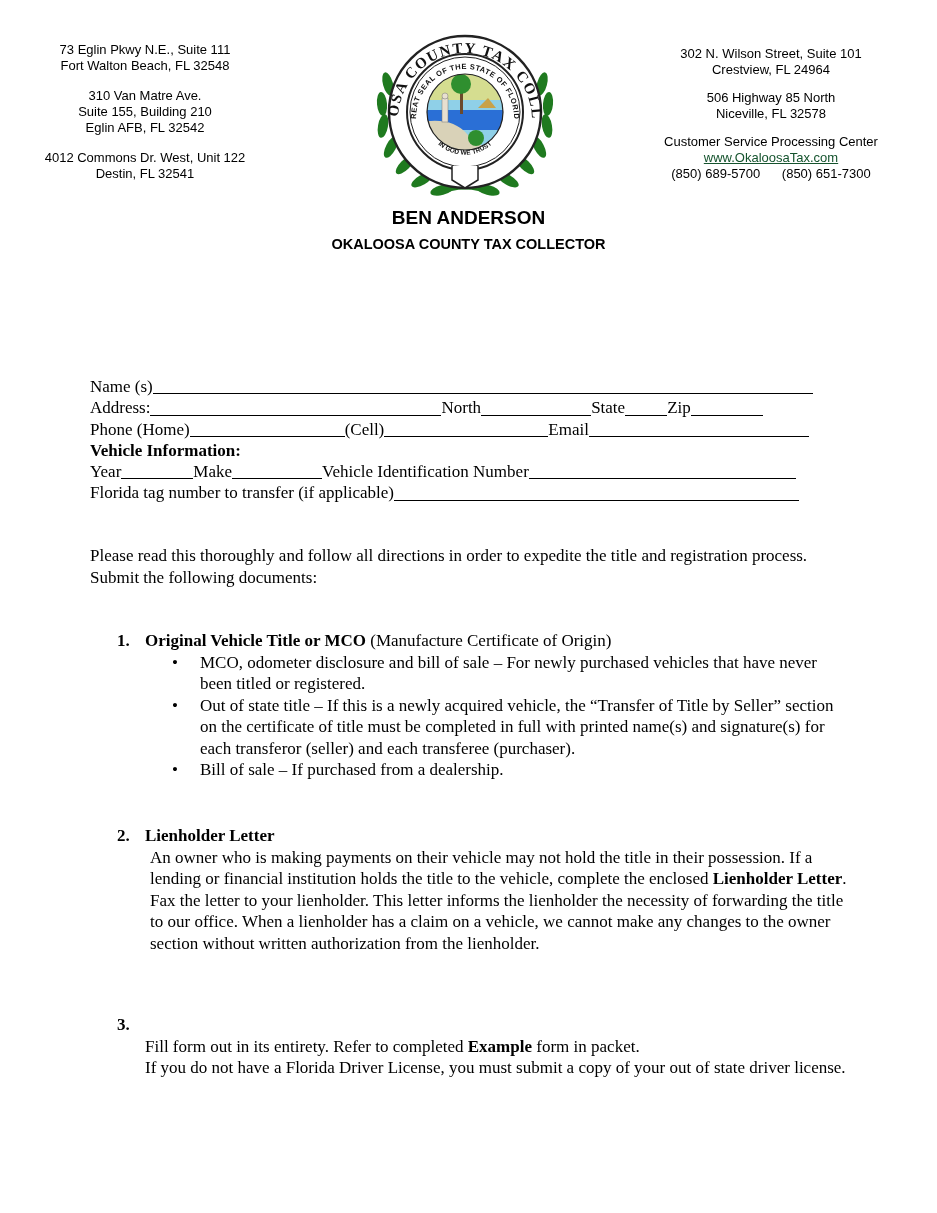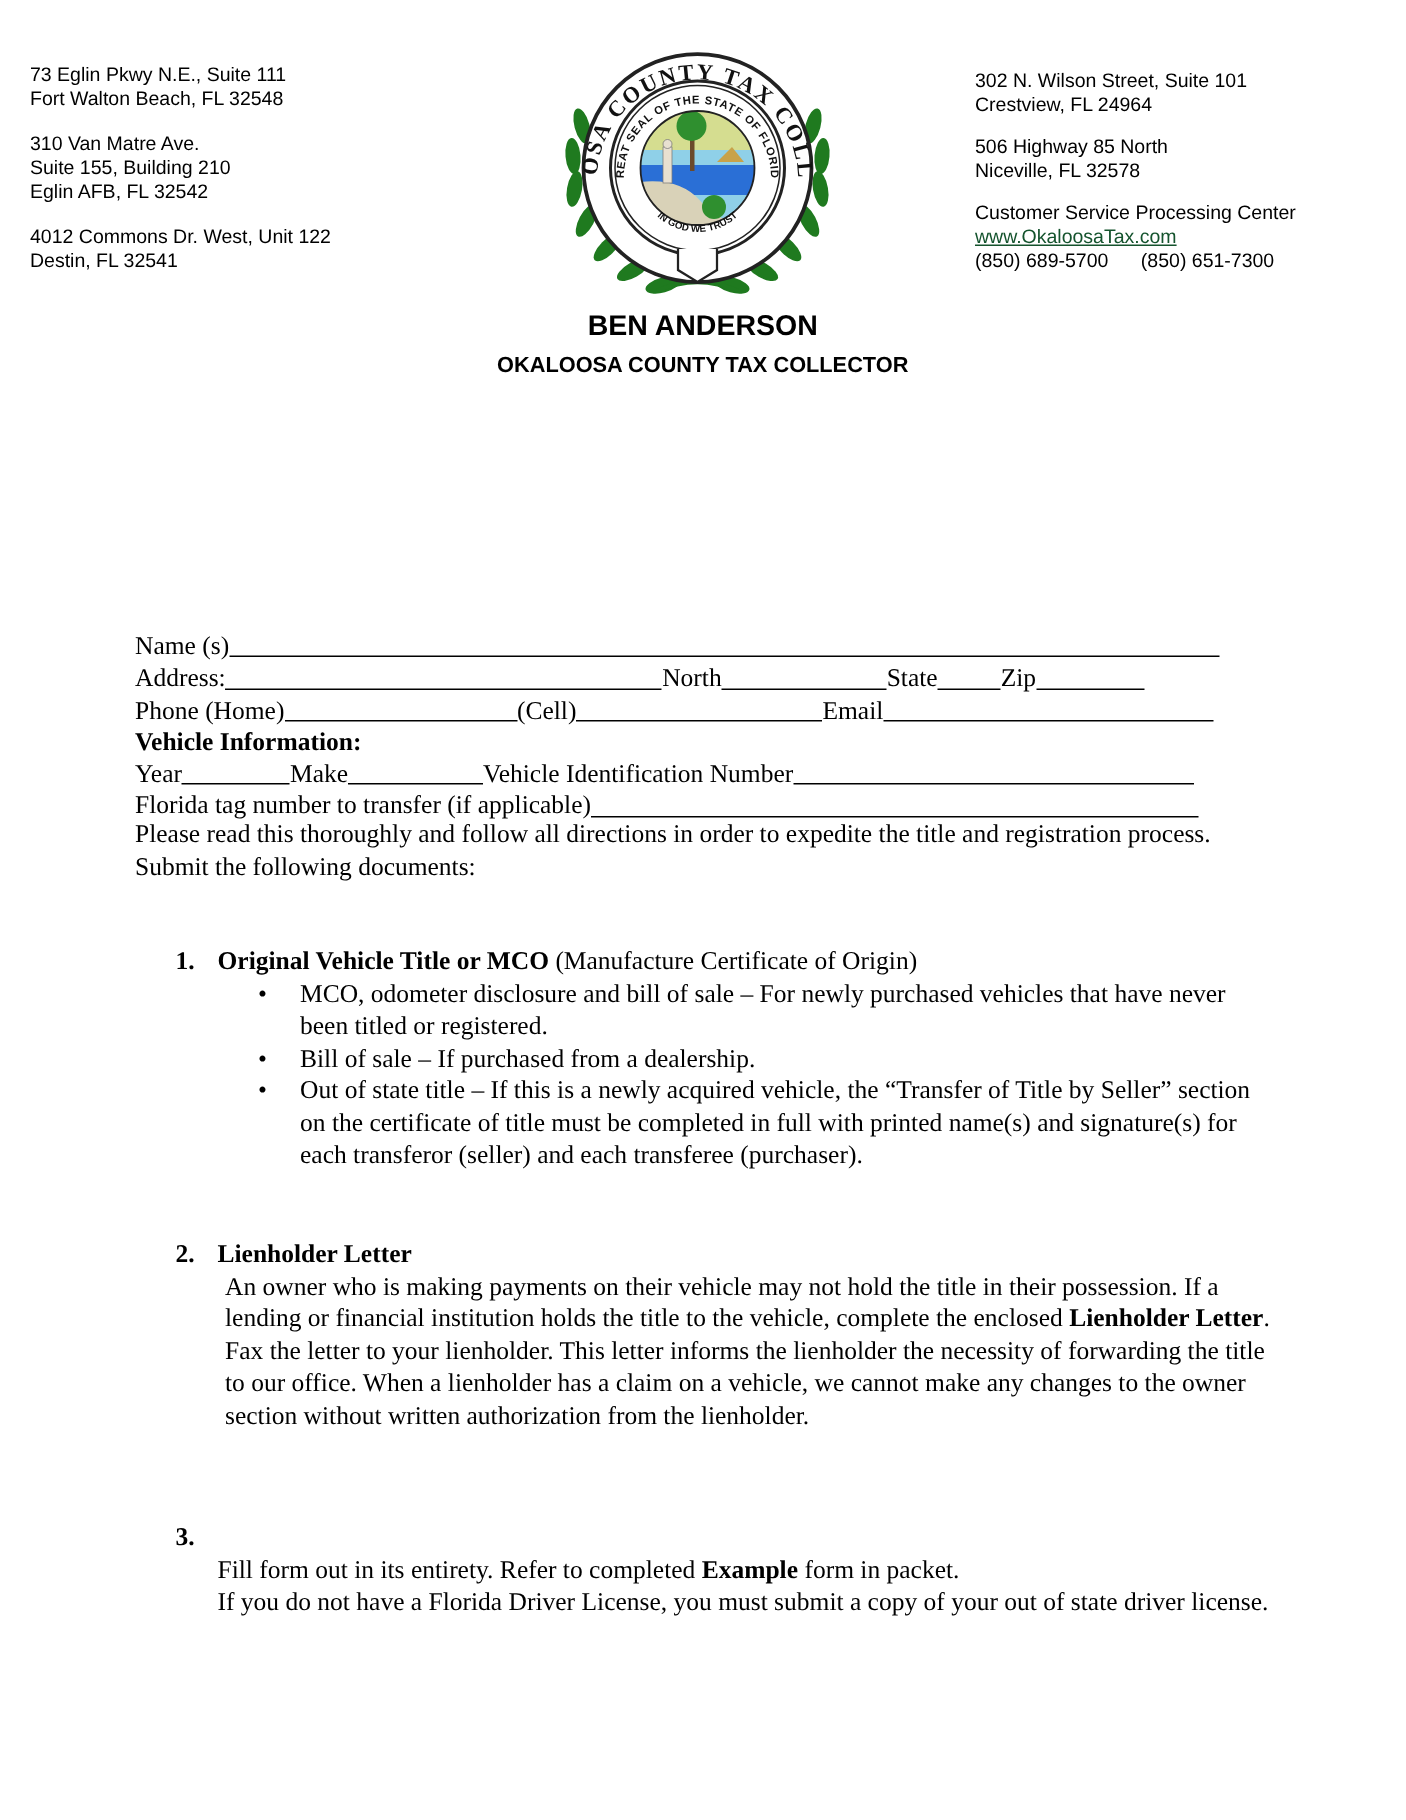--- a/index.html
+++ b/index.html
@@ -1,31 +1,31 @@
 <!DOCTYPE html>
 <html><head>
 <meta charset="utf-8">
 <style>
   html, body { margin: 0; padding: 0; background: #ffffff; }
   body { width: 937px; height: 1213px; position: relative; overflow: hidden; color: #000; }
 
-  .addr-col { position: absolute; font-family: "Liberation Sans", sans-serif; font-size: 13px; line-height: 16px; text-align: left; }
+  .addr-col { position: absolute; font-family: "Liberation Sans", sans-serif; font-size: 13px; line-height: 16px; text-align: center; }
   .addr-col .block { margin-bottom: 14px; }
   .addr-col .line { display: block; white-space: nowrap; }
   #addr-left { left: 20px; width: 250px; top: 42px; }
   #addr-right { left: 650px; width: 242px; top: 46px; }
   #addr-right .block { margin-bottom: 12px; }
   .link { color: #14532d; text-decoration: underline; }
 
   #seal { position: absolute; left: 372px; top: 22px; width: 186px; height: 188px; }
 
   #header-name { position: absolute; left: 0; width: 937px; top: 207px; text-align: center; font-family: "Liberation Sans", sans-serif; font-weight: bold; font-size: 19px; }
   #header-title { position: absolute; left: 0; width: 937px; top: 236px; text-align: center; font-family: "Liberation Sans", sans-serif; font-weight: bold; font-size: 14.5px; }
 
-  .form { position: absolute; left: 90px; top: 376px; width: 740px; font-family: "Liberation Serif", serif; font-size: 17px; line-height: 21.3px; margin-top: 44px; }
+  .form { position: absolute; left: 90px; top: 376px; width: 740px; font-family: "Liberation Serif", serif; font-size: 17px; line-height: 21.3px; }
   .frow { display: flex; align-items: flex-end; white-space: nowrap; height: 21.3px; }
   .blank { display: inline-block; border-bottom: 1.2px solid #000; height: 16px; margin-bottom: 3px; }
   .bold { font-weight: bold; }
 
   .intro { position: absolute; left: 90px; top: 545px; width: 730px; font-family: "Liberation Serif", serif; font-size: 17px; line-height: 21.5px; }
 
   .section { position: absolute; left: 117px; width: 730px; font-family: "Liberation Serif", serif; font-size: 17px; line-height: 21.5px; }
   .sec-head { display: flex; }
   .sec-num { width: 28px; font-weight: bold; }
   .sec-body { padding-left: 28px; }
@@ -195,22 +195,22 @@
 
 <div id="sec1" class="section">
   <div class="sec-head">
     <span class="sec-num">1.</span>
     <span>
       <b>Original Vehicle Title or MCO</b><span> (Manufacture Certificate of Origin)</span>
     </span>
   </div>
   <ul class="bullets">
     <li>MCO, odometer disclosure and bill of sale – For newly purchased vehicles that have never been titled or registered.</li>
+    <li>Out of state title – If this is a newly acquired vehicle, the “Transfer of Title by Seller” section on the certificate of title must be completed in full with printed name(s) and signature(s) for each transferor (seller) and each transferee (purchaser).</li>
     <li>Bill of sale – If purchased from a dealership.</li>
-    <li>Out of state title – If this is a newly acquired vehicle, the “Transfer of Title by Seller” section on the certificate of title must be completed in full with printed name(s) and signature(s) for each transferor (seller) and each transferee (purchaser).</li>
   </ul>
 </div>
 
 <div id="sec2" class="section">
   <div class="sec-head">
     <span class="sec-num">2.</span>
     <b>Lienholder Letter</b>
   </div>
   <div class="sec-body"><span>An owner who is making payments on their vehicle may not hold the title in their possession. If a lending or financial institution holds the title to the vehicle, complete the enclosed </span><b>Lienholder Letter</b><span>. Fax the letter to your lienholder. This letter informs the lienholder the necessity of forwarding the title to our office. When a lienholder has a claim on a vehicle, we cannot make any changes to the owner section without written authorization from the lienholder.</span></div>
 </div>

